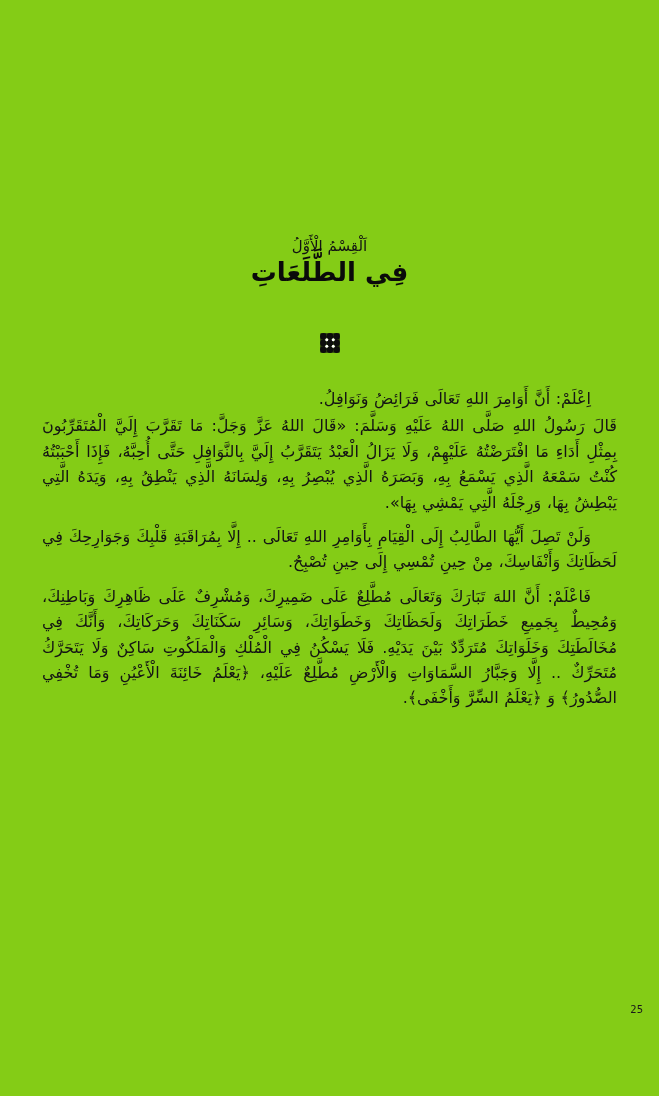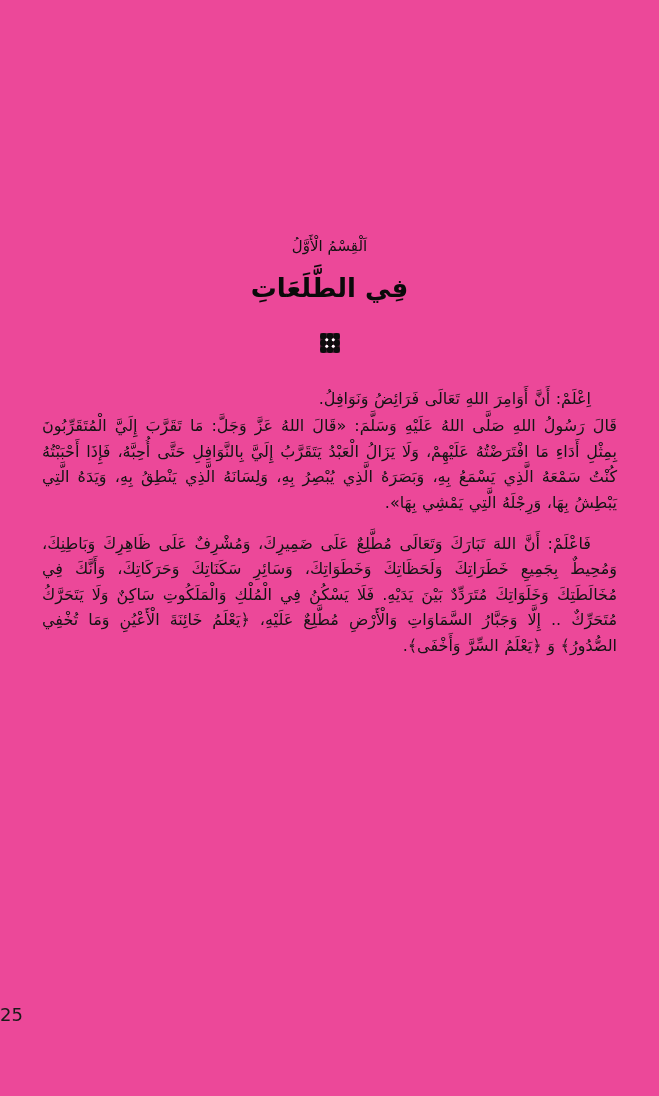--- a/index.html
+++ b/index.html
@@ -14,42 +14,41 @@
     font-family: "DejaVu Sans", sans-serif;
     color: #111111;
     overflow: hidden;
   }
 
   .page {
     width: 659px;
     height: 1096px;
     position: relative;
     box-sizing: border-box;
-    background: #ec4899;
+    background: #84cc16;
   }
 
   
   .heading-block {
     position: absolute;
     top: 236px;
     left: 0;
     width: 659px;
     text-align: center;
   }
   .section-label {
     font-family: "DejaVu Sans", sans-serif;
     font-size: 15px;
     line-height: 1.35;
     font-weight: 400;
     letter-spacing: 0;
     color: #121212;
     direction: rtl;
   }
   .section-title {
-    margin-top: 16px;
     font-family: "DejaVu Sans", sans-serif;
     font-size: 26px;
     line-height: 1.3;
     font-weight: 700;
     color: #0a0a0a;
     direction: rtl;
   }
 
   
   .ornament-wrap {
@@ -94,23 +93,23 @@
     text-align-last: right;
   }
   .gap-sm { height: 7px; }
 
   
   .page-number {
     position: absolute;
     top: 1004px;
     left: 0;
     width: 643px;
-    text-align: left;
+    text-align: right;
     font-family: "DejaVu Sans", sans-serif;
-    font-size: 18px;
+    font-size: 10px;
     color: #1a1a1a;
     direction: ltr;
   }
 </style>
 </head>
 <body>
 
 <div class="page">
 
   <div class="heading-block">
@@ -145,20 +144,21 @@
 
   <div class="body-text">
 
     <p class="para indent last-line-right">اِعْلَمْ: أَنَّ أَوَامِرَ اللهِ تَعَالَى فَرَائِضُ وَنَوَافِلُ.</p>
 
 
     <p class="para last-line-right">قَالَ رَسُولُ اللهِ صَلَّى اللهُ عَلَيْهِ وَسَلَّمَ: «قَالَ اللهُ عَزَّ وَجَلَّ: مَا تَقَرَّبَ إِلَيَّ الْمُتَقَرِّبُونَ بِمِثْلِ أَدَاءِ مَا افْتَرَضْتُهُ عَلَيْهِمْ، وَلَا يَزَالُ الْعَبْدُ يَتَقَرَّبُ إِلَيَّ بِالنَّوَافِلِ حَتَّى أُحِبَّهُ، فَإِذَا أَحْبَبْتُهُ كُنْتُ سَمْعَهُ الَّذِي يَسْمَعُ بِهِ، وَبَصَرَهُ الَّذِي يُبْصِرُ بِهِ، وَلِسَانَهُ الَّذِي يَنْطِقُ بِهِ، وَيَدَهُ الَّتِي يَبْطِشُ بِهَا، وَرِجْلَهُ الَّتِي يَمْشِي بِهَا».</p>
 
     <div class="gap-sm"></div>
 
+    <p class="para indent last-line-right">وَلَنْ تَصِلَ أَيُّهَا الطَّالِبُ إِلَى الْقِيَامِ بِأَوَامِرِ اللهِ تَعَالَى .. إِلَّا بِمُرَاقَبَةِ قَلْبِكَ وَجَوَارِحِكَ فِي لَحَظَاتِكَ وَأَنْفَاسِكَ، مِنْ حِينِ تُمْسِي إِلَى حِينِ تُصْبِحُ.</p>
 
     <div class="gap-sm"></div>
 
     <p class="para indent last-line-right">فَاعْلَمْ: أَنَّ اللهَ تَبَارَكَ وَتَعَالَى مُطَّلِعٌ عَلَى ضَمِيرِكَ، وَمُشْرِفٌ عَلَى ظَاهِرِكَ وَبَاطِنِكَ، وَمُحِيطٌ بِجَمِيعِ خَطَرَاتِكَ وَلَحَظَاتِكَ وَخَطَوَاتِكَ، وَسَائِرِ سَكَنَاتِكَ وَحَرَكَاتِكَ، وَأَنَّكَ فِي مُخَالَطَتِكَ وَخَلَوَاتِكَ مُتَرَدِّدٌ بَيْنَ يَدَيْهِ. فَلَا يَسْكُنُ فِي الْمُلْكِ وَالْمَلَكُوتِ سَاكِنٌ وَلَا يَتَحَرَّكُ مُتَحَرِّكٌ .. إِلَّا وَجَبَّارُ السَّمَاوَاتِ وَالْأَرْضِ مُطَّلِعٌ عَلَيْهِ، ﴿يَعْلَمُ خَائِنَةَ الْأَعْيُنِ وَمَا تُخْفِي الصُّدُورُ﴾ وَ ﴿يَعْلَمُ السِّرَّ وَأَخْفَى﴾.</p>
 
   </div>
 
   <div class="page-number">25</div>
 
 </div>

